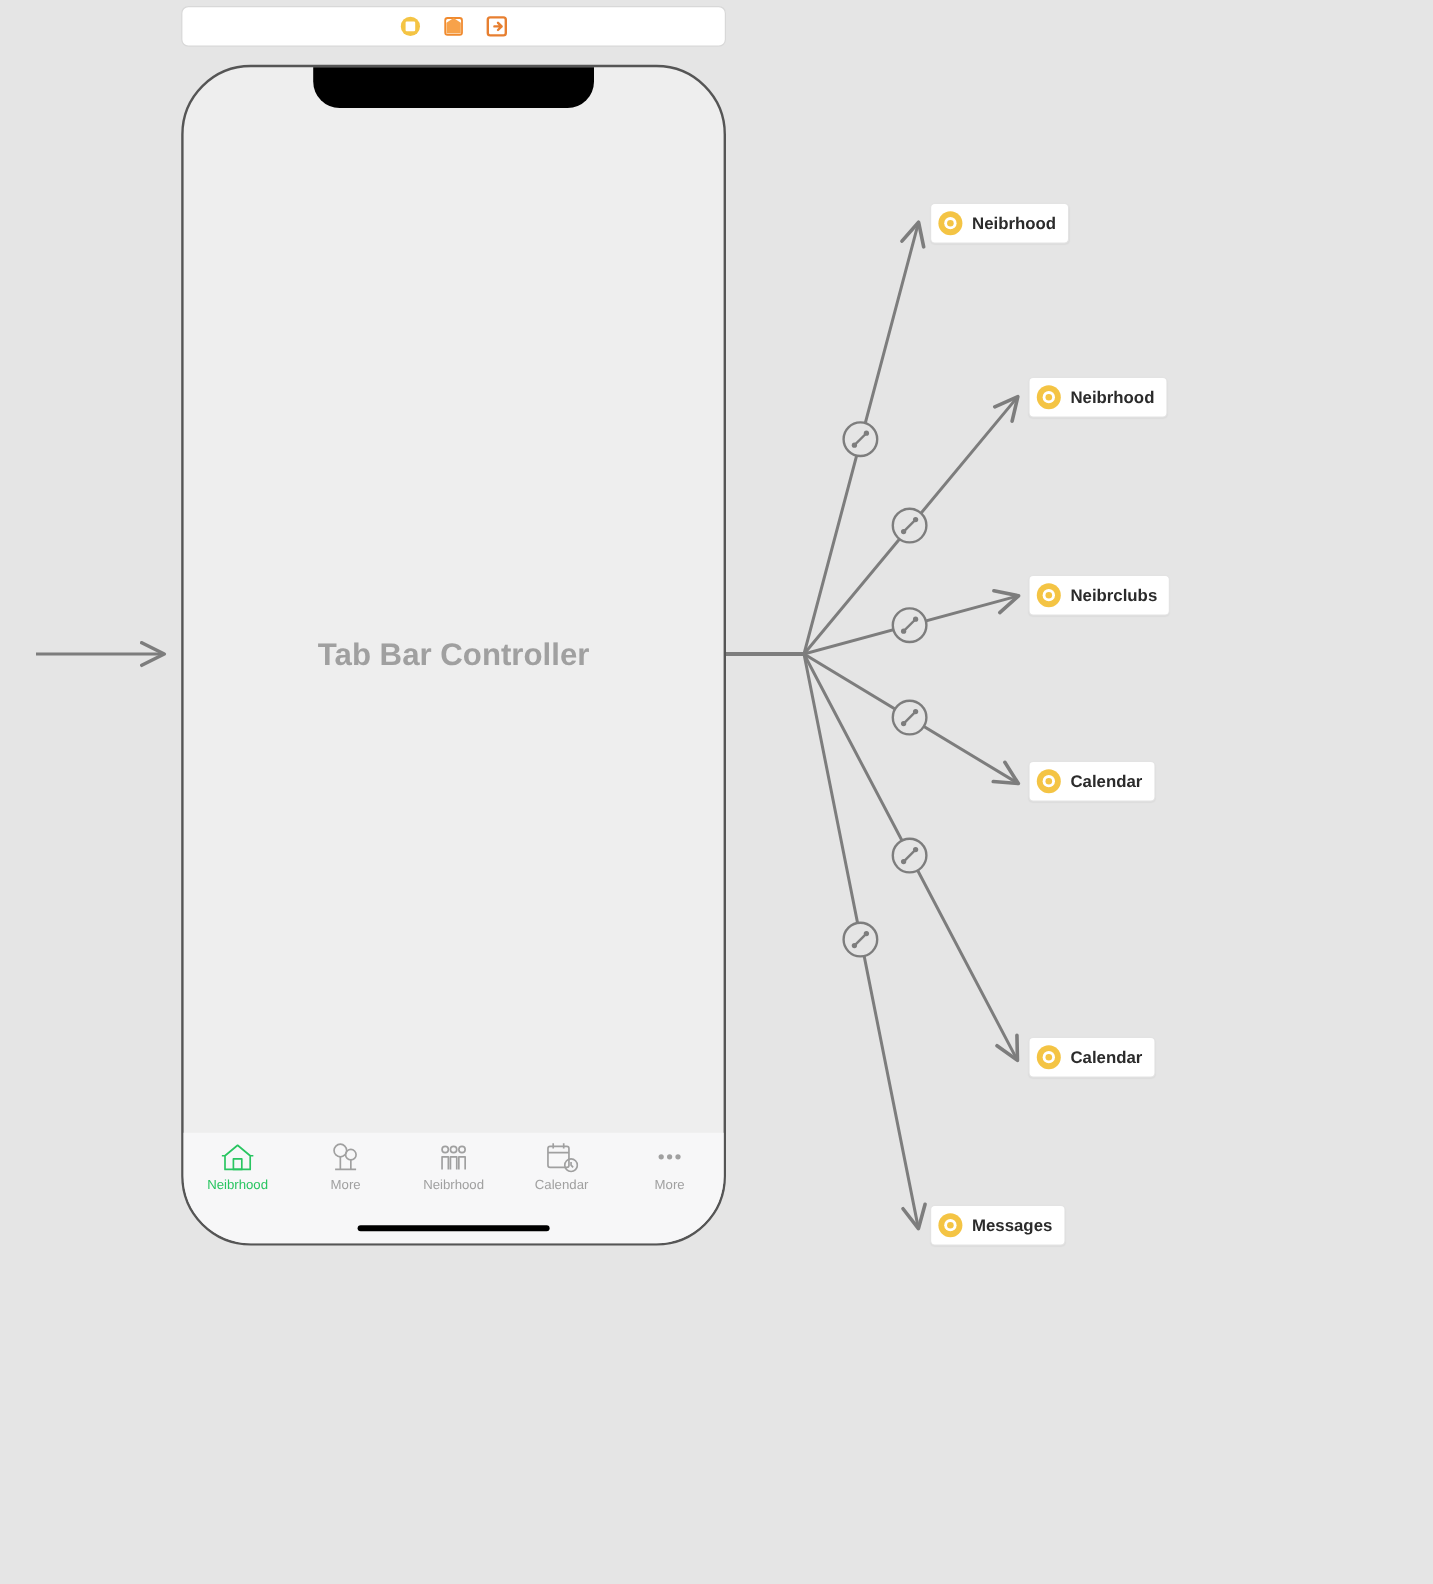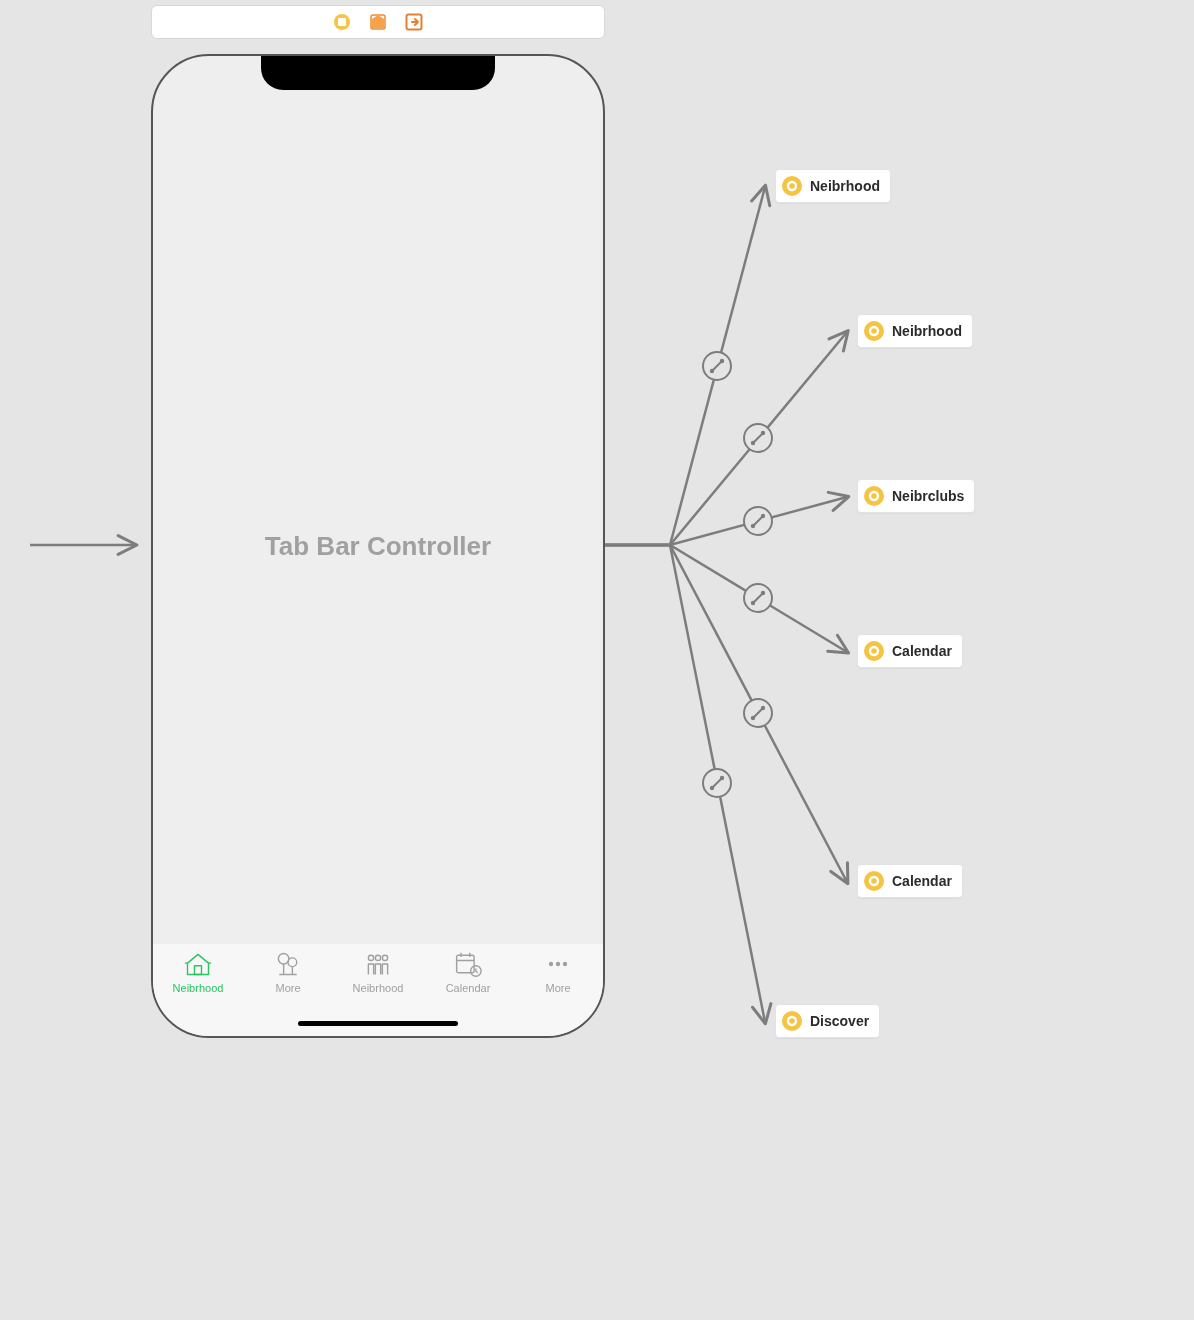--- a/index.html
+++ b/index.html
@@ -300,14 +300,14 @@
   </span>
   <span class="vc-label">Calendar</span>
 </div>
 <div class="vc-node" style="left:775px; top:1004px;">
   <span class="vc-badge">
     <svg viewBox="0 0 14 14" width="12" height="12">
         <circle cx="7" cy="7" r="6" fill="#fff"></circle>
         <circle cx="7" cy="7" r="3.2" fill="#f4c444"></circle>
       </svg>
   </span>
-  <span class="vc-label">Discover</span>
+  <span class="vc-label">Messages</span>
 </div>
 
 </body></html>

